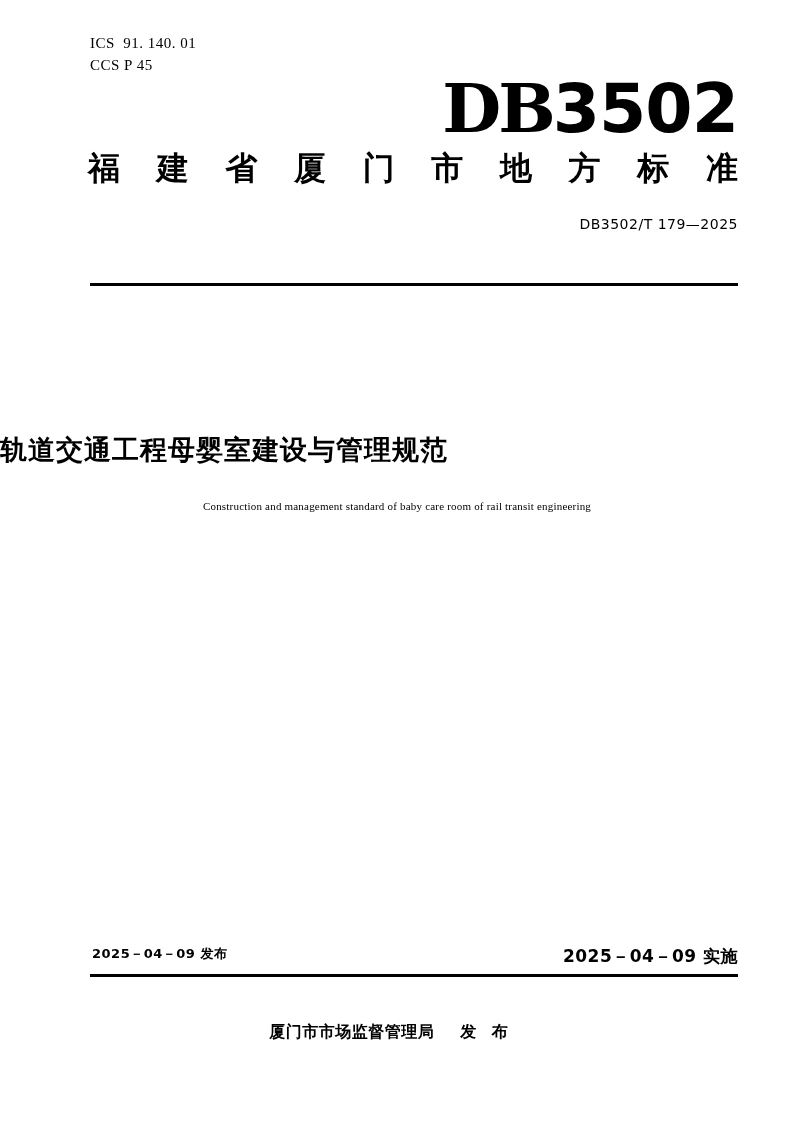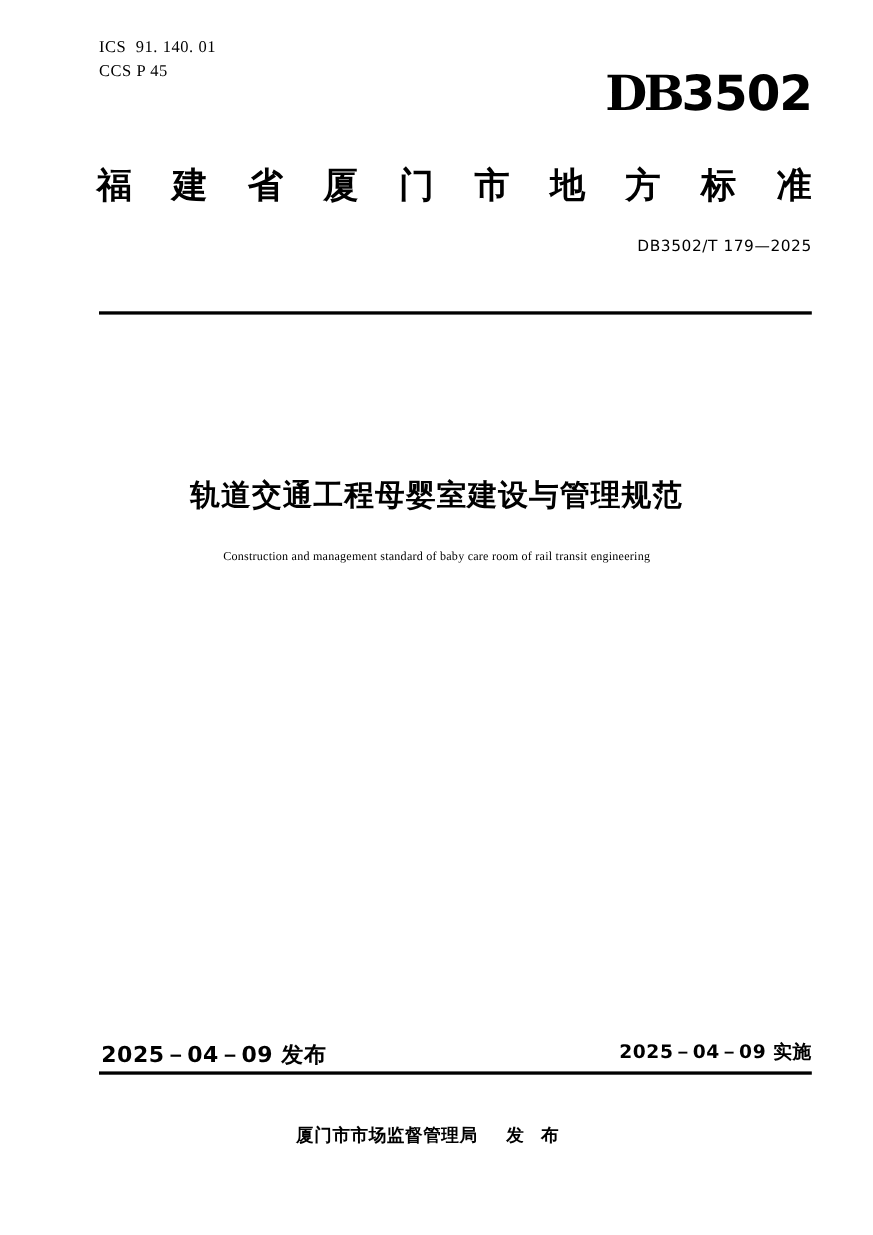--- a/index.html
+++ b/index.html
@@ -31,24 +31,24 @@
     line-height: 22px;
     letter-spacing: 0.5px;
   }
   .codes div {
     white-space: pre;
   }
   
   .db-number {
     position: absolute;
     right: 56px;
-    top: 58px;
+    top: 80px;
     font-family: "DejaVu Sans", sans-serif;
     font-weight: bold;
-    font-size: 44px;
+    font-size: 68px;
     letter-spacing: -1px;
     line-height: 56px;
   }
   .db-number .db-prefix {
     font-family: "DejaVu Serif", serif;
     font-weight: bold;
     letter-spacing: -3px;
   }
   
   .province-title {
@@ -91,21 +91,20 @@
     top: 974px;
     height: 3px;
     background: #000;
   }
   
   .main-title {
     position: absolute;
     left: 0;
     right: 0;
     top: 432px;
-    text-align: center;
     font-family: "DejaVu Sans", sans-serif;
     font-weight: bold;
     font-size: 27px;
     letter-spacing: 1px;
   }
   .sub-title {
     position: absolute;
     left: 0;
     right: 0;
     top: 500px;
@@ -114,21 +113,21 @@
     font-size: 11px;
     letter-spacing: 0.2px;
   }
   
   .date-left {
     position: absolute;
     left: 92px;
     top: 945px;
     font-family: "DejaVu Sans", sans-serif;
     font-weight: bold;
-    font-size: 20px;
+    font-size: 13px;
     letter-spacing: 0.5px;
   }
   .date-right {
     position: absolute;
     right: 56px;
     top: 945px;
     font-family: "DejaVu Sans", sans-serif;
     font-weight: bold;
     font-size: 17px;
     letter-spacing: 0.5px;

